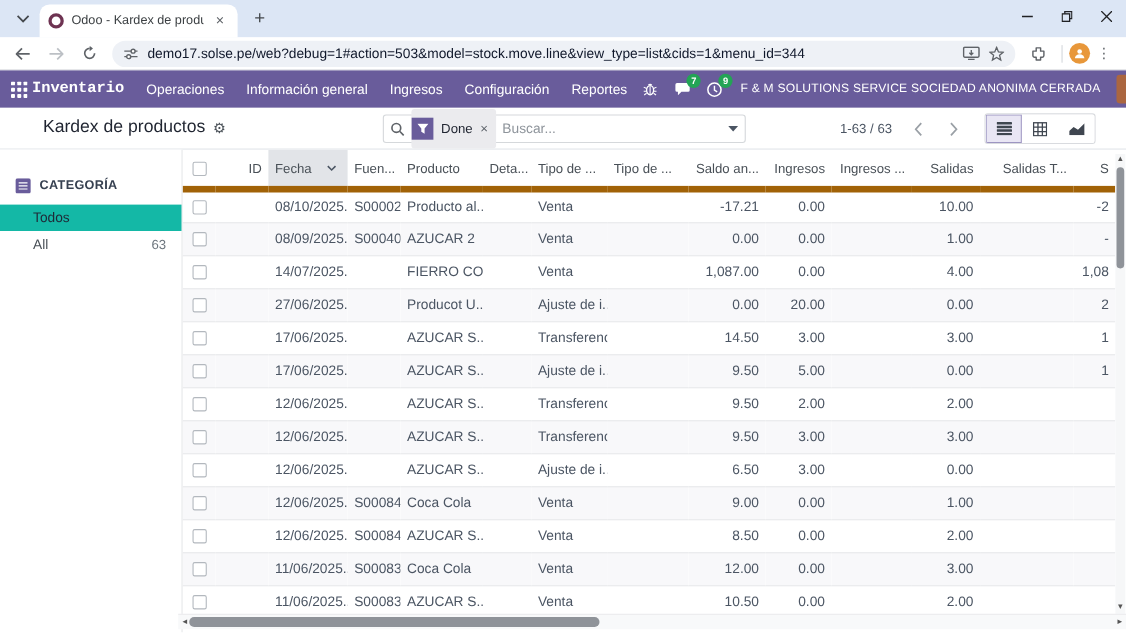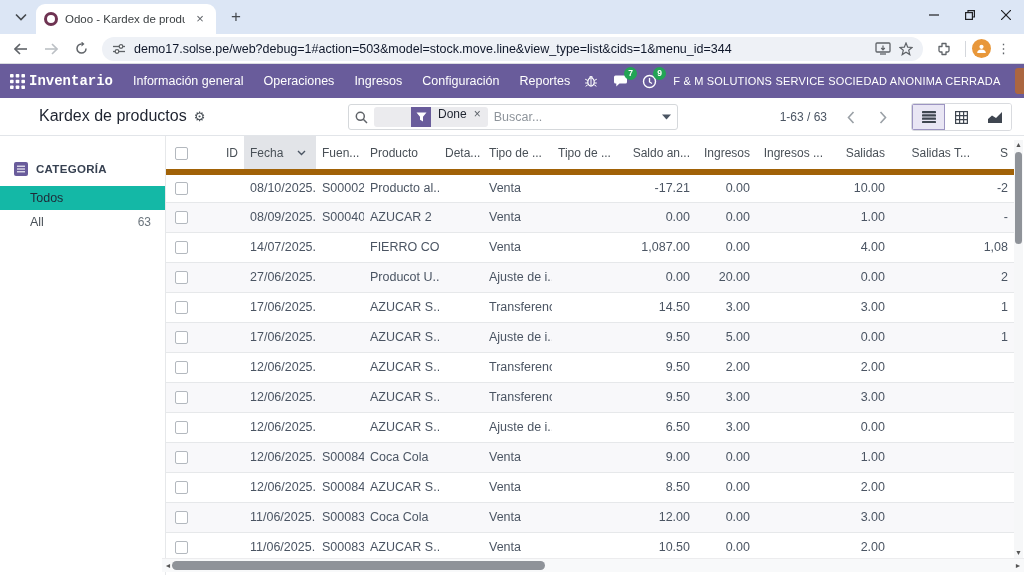--- a/index.html
+++ b/index.html
@@ -35,27 +35,27 @@
   .sysicon { position:relative; width:22px; height:22px; display:flex; align-items:center; justify-content:center; }
   .badge { position:absolute; top:-3px; right:-6px; min-width:13px; height:13px; border-radius:7px; background:#23a455; color:#fff; font-size:8.5px; font-weight:bold; line-height:13px; text-align:center; padding:0 2px; }
   .company { font-size:11px; white-space:nowrap; margin:0 8px 0 6px; letter-spacing:.2px; }
   .user-avatar { width:26px; height:26px; border-radius:3px; background:#ab6640; color:#fff; font-size:13px; font-weight:bold; display:flex; align-items:center; justify-content:center; }
 
   
   .cp { position:absolute; top:98px; left:0; right:0; height:38px; background:#fff; border-bottom:1px solid #e2e5e9; }
   .cp-title { position:absolute; left:16px; top:9px; font-size:16px; color:#1f2430; display:flex; align-items:center; gap:7px; white-space:nowrap;margin-left:23px; }
   .gear { font-size:13px; color:#495057; }
   .searchbox { position:absolute; left:348px; top:6px; width:330px; height:26px; border:1px solid #d5d8db; border-radius:3px; display:flex; align-items:center; padding:0 6px; background:#fff; }
-  .facet { display:flex; background:#ebebee; border-radius:3px; height:20px; margin:0 6px; overflow:hidden;padding-left:37px; }
+  .facet { display:flex; align-items:center; background:#ebebee; border-radius:3px; height:36px; margin:0 6px; overflow:hidden; }
   .facet-icon { width:20px; height:20px; background:#695c9b; display:flex; align-items:center; justify-content:center; }
   .facet-label { font-size:12px; color:#1f2430; padding:0 7px; }
   .facet-x { font-size:12px; color:#5b6168; padding:0 7px 0 0; }
   .search-input { border:0; outline:0; flex:1; font-size:12.5px; font-family:"Liberation Sans",sans-serif; color:#374151; min-width:20px; }
   .search-input::placeholder { color:#8e949b; }
-  .cp-right { position:absolute; right:12px; top:5px; display:flex; align-items:center; gap:8px; }
+  .cp-right { position:absolute; right:28px; top:5px; display:flex; align-items:center; gap:8px; }
   .pager-text { font-size:12px; color:#4b5563; margin-right:4px; }
   .pager-btn { width:24px; height:26px; display:flex; align-items:center; justify-content:center; }
   .switcher { display:flex; border:1px solid #d9dbdf; border-radius:3px; height:28px; overflow:hidden; margin-left:8px; }
   .sw-btn { width:33px; display:flex; align-items:center; justify-content:center; background:#fff; }
   .sw-btn.active { background:#e9e6f4; box-shadow:inset 0 0 0 1px #9d95c2; }
 
   
   .sidebar { position:absolute; top:136px; left:0; width:166px; bottom:0; background:#fff; border-right:1px solid #e6e8ea; }
   .cat-header { margin:26px 0 10px 14px; display:flex; align-items:center; gap:8px; font-size:11.5px; font-weight:bold; color:#374151; letter-spacing:.3px; }
   .side-item { height:24px; display:flex; align-items:center; justify-content:space-between; padding:0 14px 0 30px; font-size:12.5px; color:#4a5158; }
@@ -192,22 +192,22 @@
             <rect x="5.7" y="5.7" width="3.6" height="3.6" rx="0.8"></rect>
             <rect x="11.4" y="5.7" width="3.6" height="3.6" rx="0.8"></rect>
             <rect x="0" y="11.4" width="3.6" height="3.6" rx="0.8"></rect>
             <rect x="5.7" y="11.4" width="3.6" height="3.6" rx="0.8"></rect>
             <rect x="11.4" y="11.4" width="3.6" height="3.6" rx="0.8"></rect>
           </g>
         </svg>
     </div>
     <span class="app-name">Inventario</span>
     <div style="display:flex">
+        <span class="nav-link">Operaciones</span>
         <span class="nav-link">Información general</span>
-        <span class="nav-link">Operaciones</span>
         <span class="nav-link">Ingresos</span>
         <span class="nav-link">Configuración</span>
         <span class="nav-link">Reportes</span>
       </div>
     <div class="nav-right">
       <div class="sysicon">
         <svg width="14" height="14" viewBox="0 0 14 14">
             <ellipse cx="7" cy="8" rx="3.2" ry="4.2" fill="none" stroke="#fff" stroke-width="1.2"></ellipse>
             <path d="M5.5,3.5 a1.8,1.8 0 0 1 3,0" fill="none" stroke="#fff" stroke-width="1.2"></path>
             <line x1="7" y1="4.5" x2="7" y2="12" stroke="#fff" stroke-width="1"></line>

